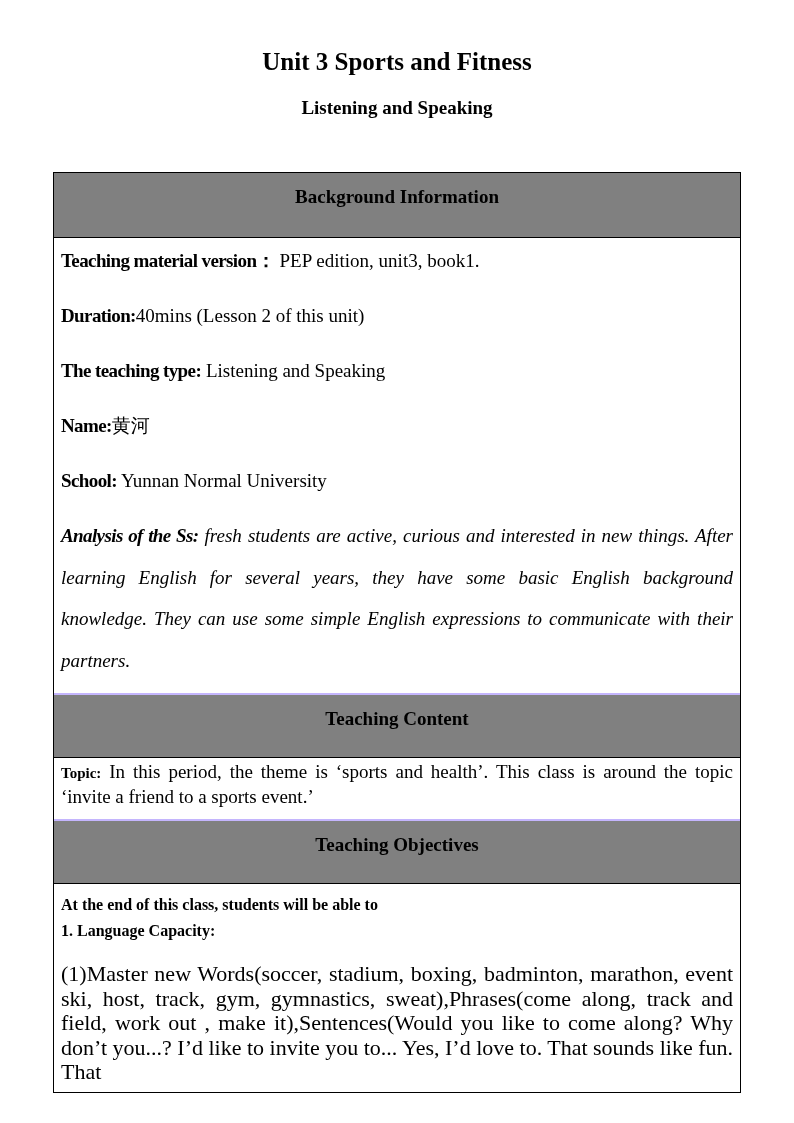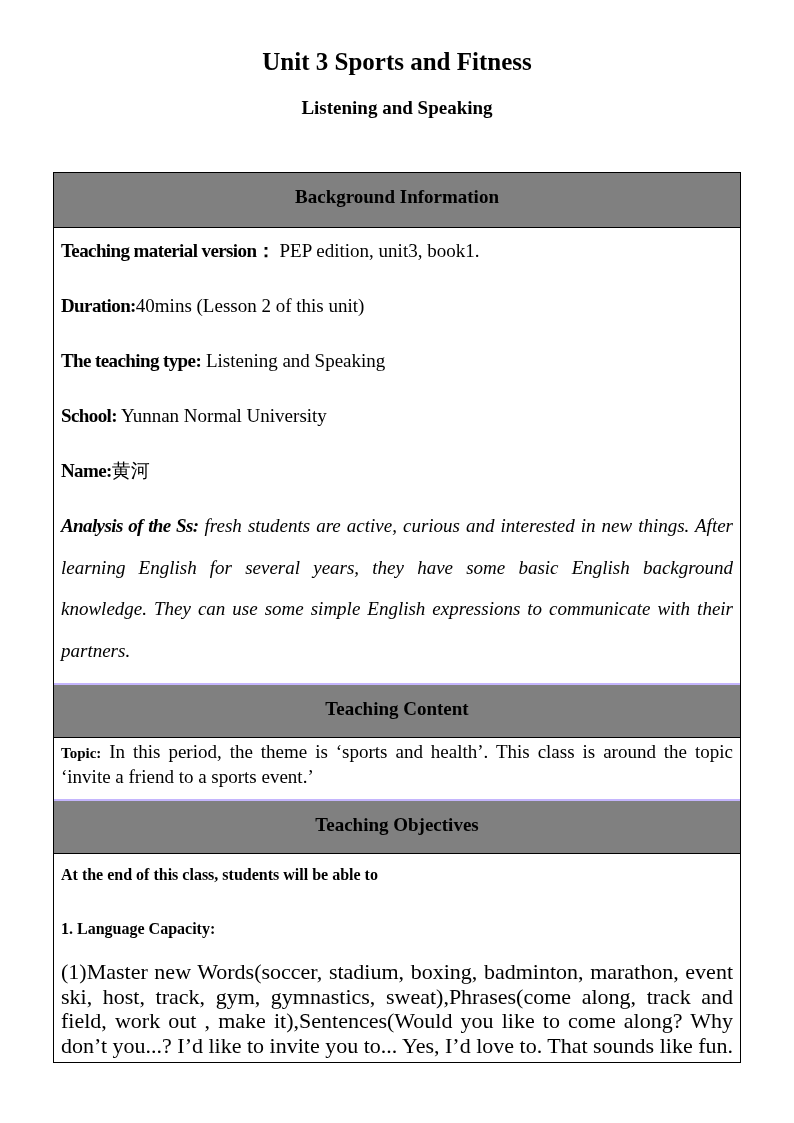--- a/index.html
+++ b/index.html
@@ -43,21 +43,21 @@
       top: 172px;
       width: 688px;
       border: 1px solid #000;
       box-sizing: border-box;
     }
     .section-header {
       background: #808080;
       text-align: center;
       font-weight: bold;
       font-size: 19px;
-      height: 55px;
+      height: 65px;
       line-height: 47px;
       border-bottom: 1px solid #000;
       box-sizing: border-box;
     }
     .section-header.mid {
       border-top: 2px solid #c4b5fd;
     }
     .bg-body {
       padding: 0 7px 0 7px;
       font-size: 19px;
@@ -96,21 +96,20 @@
       padding: 8px 7px 0 7px;
       font-size: 17px;
       height: 208px;
       overflow: hidden;
       box-sizing: border-box;
     }
     .obj-intro {
       font-weight: bold;
       font-size: 16px;
       line-height: 26px;
-      margin-bottom: 28px;
     }
     .obj-heading {
       font-weight: bold;
       font-size: 16px;
       line-height: 26px;
       margin-bottom: 18px;
     }
     .obj-text {
       font-size: 22px;
       line-height: 24.5px;
@@ -131,24 +130,24 @@
     <div class="bg-line">
       <span class="lbl">Teaching material version：</span><span> PEP edition, unit3, book1.</span>
     </div>
     <div class="bg-line">
       <span class="lbl">Duration:</span><span>40mins (Lesson 2 of this unit)</span>
     </div>
     <div class="bg-line">
       <span class="lbl">The teaching type:</span><span> Listening and Speaking</span>
     </div>
     <div class="bg-line">
-      <span class="lbl">School:</span><span> Yunnan Normal University</span>
+      <span class="lbl">Name:</span><span>黄河</span>
     </div>
     <div class="bg-line">
-      <span class="lbl">Name:</span><span>黄河</span>
+      <span class="lbl">School:</span><span> Yunnan Normal University</span>
     </div>
     <div class="bg-analysis">
       <span class="lbl">Analysis of the Ss:</span><span> fresh students are active, curious and interested in new things. After learning English for several years, they have some basic English background knowledge. They can use some simple English expressions to communicate with their partners.</span>
     </div>
   </div>
 
   <div class="section-header mid">Teaching Content</div>
   <div class="content-body">
     <span class="lbl">Topic:</span><span> In this period, the theme is ‘sports and health’. This class is around the topic ‘invite a friend to a sports event.’</span>
   </div>

